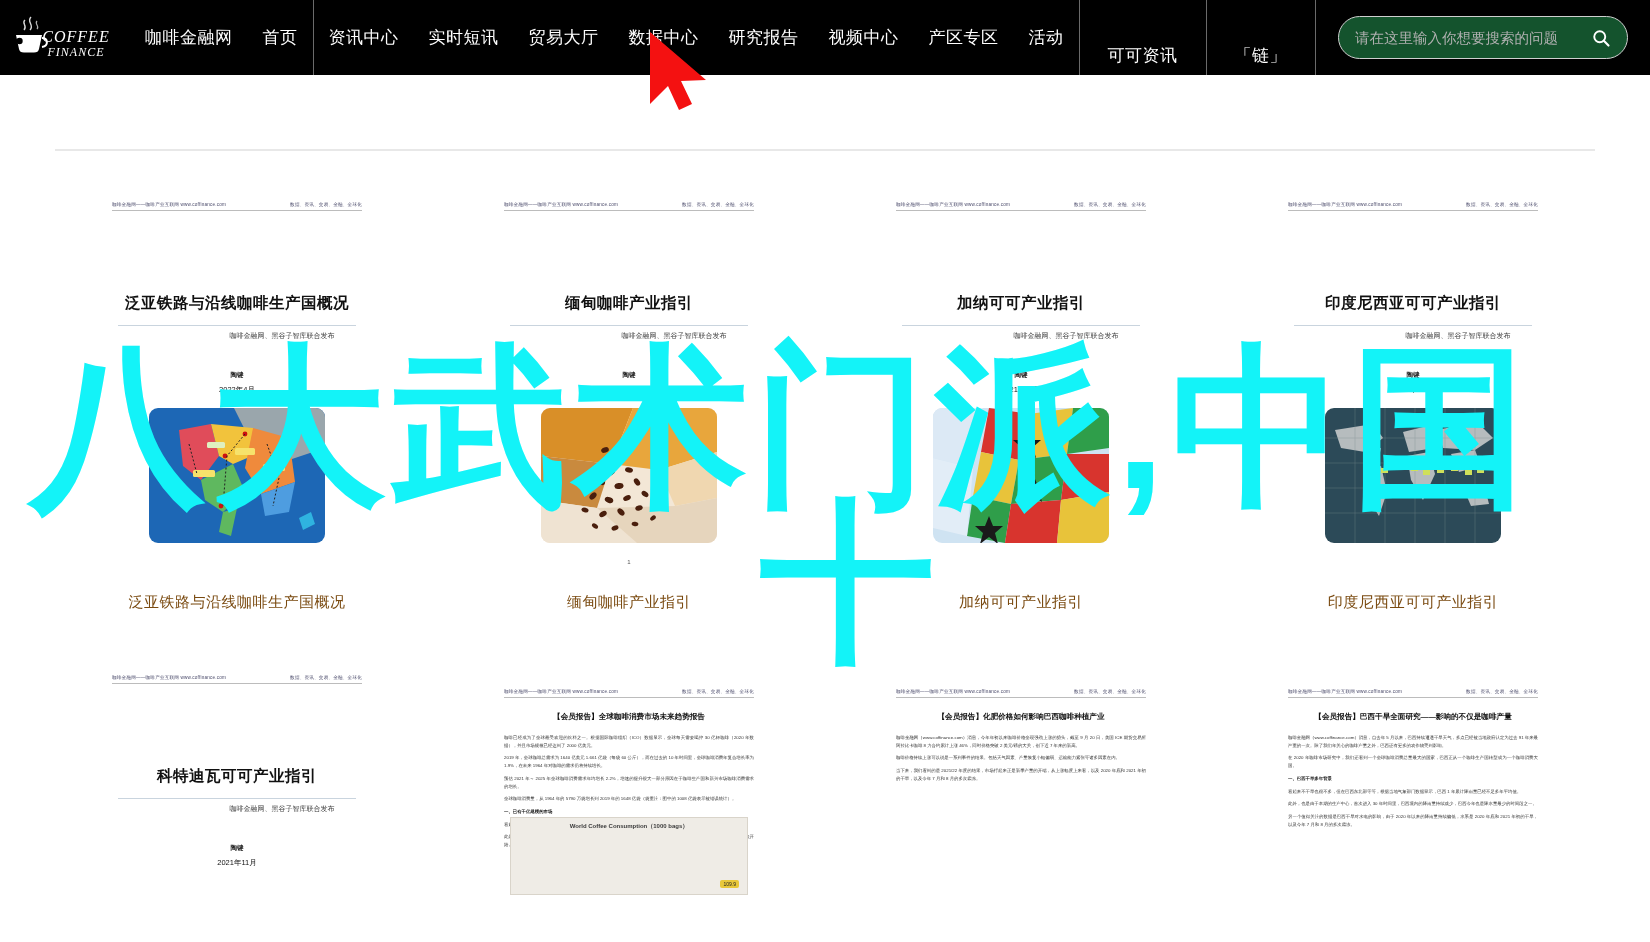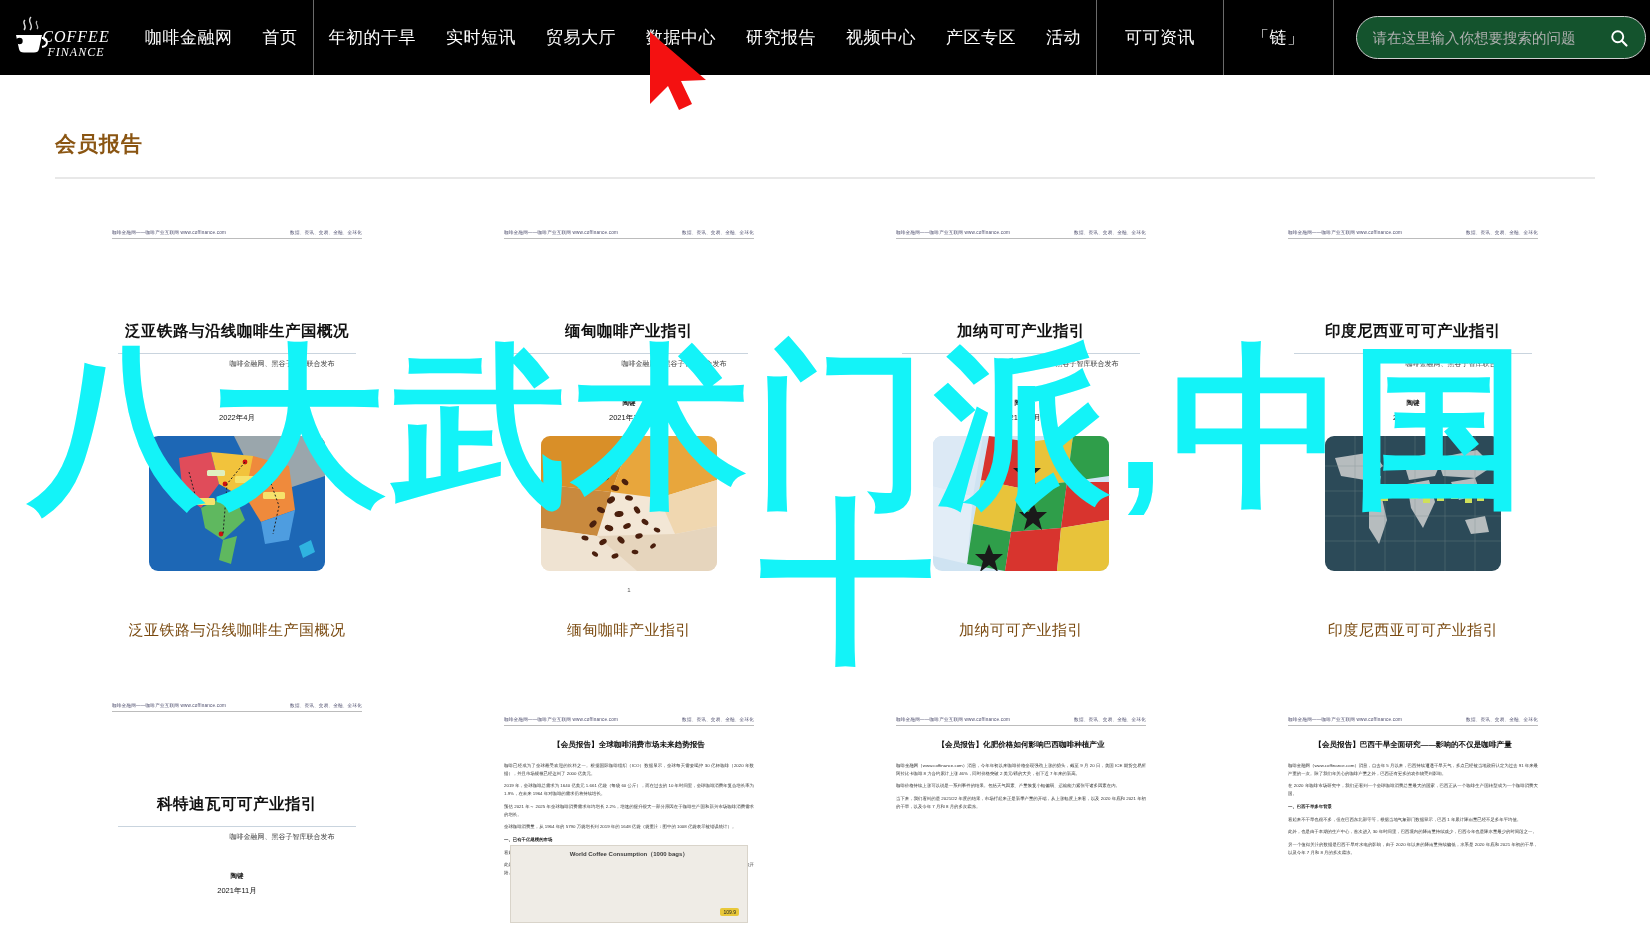--- a/index.html
+++ b/index.html
@@ -48,21 +48,21 @@
     color: #ffffff;
     font-size: 17px;
     font-weight: normal;
     padding: 0 15px;
     height: 75px;
     line-height: 75px;
     white-space: nowrap;
     cursor: pointer;
     letter-spacing: 0.5px;
   }
-  .nav-item.wide { padding: 0 28px; }
+  .nav-item.wide { padding: 18px 28px; }
 
   .search-wrap {
     display: flex; align-items: center;
     justify-content: center;
     height: 75px;
     padding: 0 22px;
     flex: 0 0 auto;
   }
   .search-box {
     width: 290px; height: 43px;
@@ -271,21 +271,21 @@
   </div>
 
   <div class="nav-group">
     <div class="nav-item">咖啡金融网</div>
     <div class="nav-item">首页</div>
   </div>
 
   <div class="nav-sep"></div>
 
   <div class="nav-group">
-    <div class="nav-item">年初的干旱</div>
+    <div class="nav-item">资讯中心</div>
     <div class="nav-item">实时短讯</div>
     <div class="nav-item">贸易大厅</div>
     <div class="nav-item">数据中心</div>
     <div class="nav-item">研究报告</div>
     <div class="nav-item">视频中心</div>
     <div class="nav-item">产区专区</div>
     <div class="nav-item">活动</div>
   </div>
 
   <div class="nav-sep"></div>
@@ -302,21 +302,20 @@
         <line x1="15.4" y1="15.4" x2="21" y2="21" stroke="#ffffff" stroke-width="2.6" stroke-linecap="round"></line>
       </svg>
     </div>
   </div>
 
 </div>
 
 <div class="page">
 
   <div class="section-head">
-    <div class="section-title">会员报告</div>
     <div class="section-rule"></div>
   </div>
 
   <div class="grid">
 
     <div class="card">
       <div class="thumb">
         <div class="doc-header">
           <span>咖啡金融网——咖啡产业互联网 www.coffinance.com</span>
           <span>数据、资讯、交易、金融、全球化</span>

